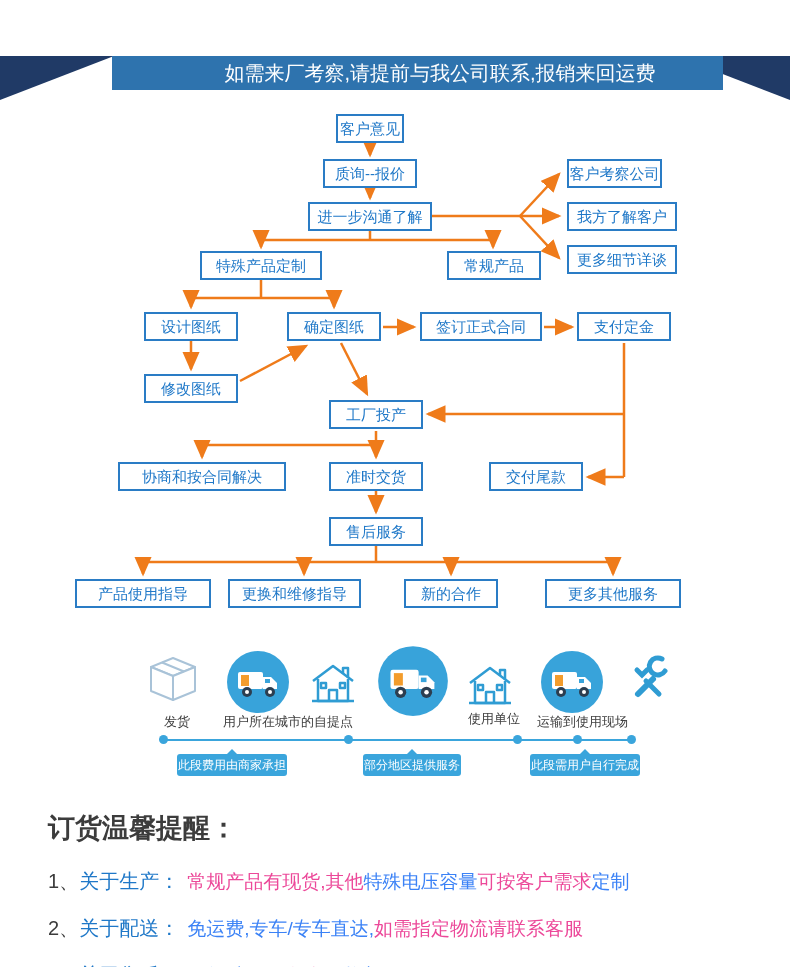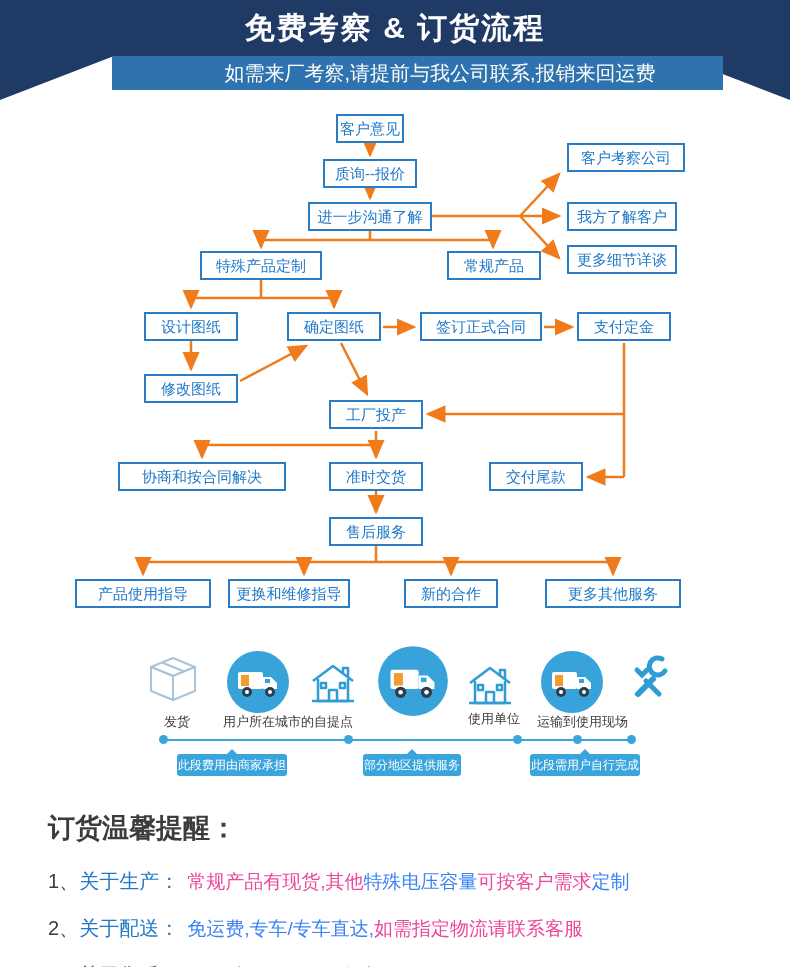--- a/index.html
+++ b/index.html
@@ -47,23 +47,20 @@
   .rem-item{font-size:19px;margin-bottom:20px;white-space:nowrap;}
   .rem-num{color:#3c3c3c;font-size:20px;}
   .rem-label{color:#1f78c8;font-size:20px;margin-right:8px;text-align:right;}
   .dark{color:#ec4899;}
   .red{color:#3b82f6;}
 </style>
 </head>
 <body>
 
 <div class="header">
-  <div class="hdr-top">
-    <div class="hdr-title">免费考察 &amp; 订货流程</div>
-  </div>
   <div class="wing wing-left"></div>
   <div class="wing wing-right"></div>
   <div class="hdr-sub">如需来厂考察,请提前与我公司联系,报销来回运费</div>
 </div>
 
 <div class="flow">
   <svg class="arrows" width="790" height="540" viewBox="0 0 790 540">
     <defs>
       <marker id="ah" markerWidth="9" markerHeight="8" refX="7" refY="3.5" orient="auto">
         <path d="M0,0 L8,3.5 L0,7 Z" fill="#ef7b1a"></path>
@@ -98,37 +95,37 @@
       <path d="M143,462 L143,474" marker-end="url(#ah)"></path>
       <path d="M304,462 L304,474" marker-end="url(#ah)"></path>
       <path d="M451,462 L451,474" marker-end="url(#ah)"></path>
       <path d="M613,462 L613,474" marker-end="url(#ah)"></path>
     </g>
   </svg>
 
   <div class="fnode" style="left:336px;top:14px;width:68px">客户意见</div>
   <div class="fnode" style="left:323px;top:59px;width:94px">质询--报价</div>
   <div class="fnode" style="left:308px;top:102px;width:124px">进一步沟通了解</div>
-  <div class="fnode" style="left:567px;top:43px;width:118px">客户考察公司</div>
+  <div class="fnode" style="left:567px;top:59px;width:95px">客户考察公司</div>
   <div class="fnode" style="left:567px;top:102px;width:110px">我方了解客户</div>
   <div class="fnode" style="left:567px;top:145px;width:110px">更多细节详谈</div>
   <div class="fnode" style="left:200px;top:151px;width:122px">特殊产品定制</div>
   <div class="fnode" style="left:447px;top:151px;width:94px">常规产品</div>
   <div class="fnode" style="left:144px;top:212px;width:94px">设计图纸</div>
   <div class="fnode" style="left:287px;top:212px;width:94px">确定图纸</div>
   <div class="fnode" style="left:420px;top:212px;width:122px">签订正式合同</div>
   <div class="fnode" style="left:577px;top:212px;width:94px">支付定金</div>
   <div class="fnode" style="left:144px;top:274px;width:94px">修改图纸</div>
   <div class="fnode" style="left:329px;top:300px;width:94px">工厂投产</div>
   <div class="fnode" style="left:118px;top:362px;width:168px">协商和按合同解决</div>
   <div class="fnode" style="left:329px;top:362px;width:94px">准时交货</div>
   <div class="fnode" style="left:489px;top:362px;width:94px">交付尾款</div>
   <div class="fnode" style="left:329px;top:417px;width:94px">售后服务</div>
   <div class="fnode" style="left:75px;top:479px;width:136px">产品使用指导</div>
-  <div class="fnode" style="left:228px;top:479px;width:122px">更换和维修指导</div>
+  <div class="fnode" style="left:228px;top:479px;width:133px">更换和维修指导</div>
   <div class="fnode" style="left:404px;top:479px;width:94px">新的合作</div>
   <div class="fnode" style="left:545px;top:479px;width:136px">更多其他服务</div>
 </div>
 
 <div class="logi">
 
   <svg class="licon" style="left:146px;top:4px" width="54" height="50" viewBox="0 0 54 50">
     <g fill="#fff" stroke="#a9c3d8" stroke-width="2" stroke-linejoin="round">
       <polygon points="5,13 27,4 49,13 27,22"></polygon>
       <polygon points="5,13 5,37 27,46 27,22"></polygon>

